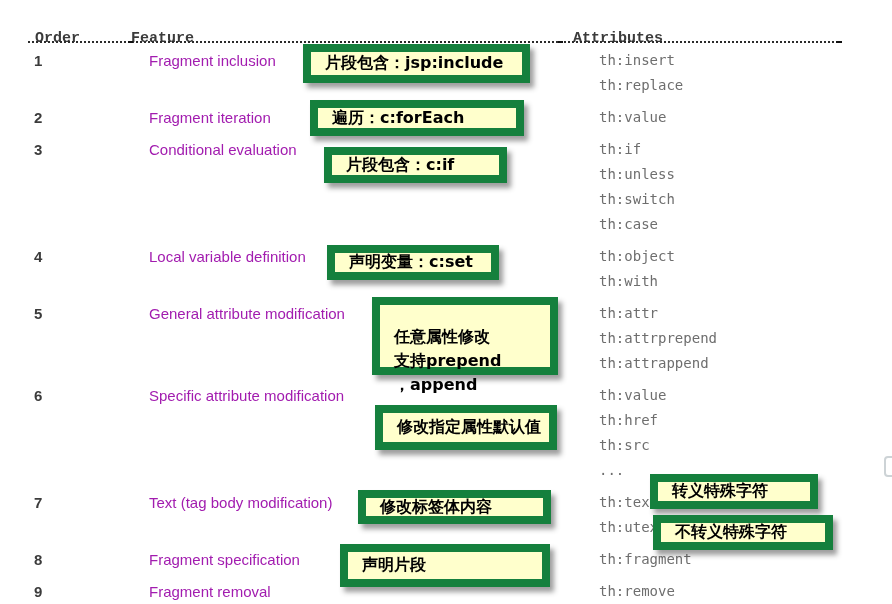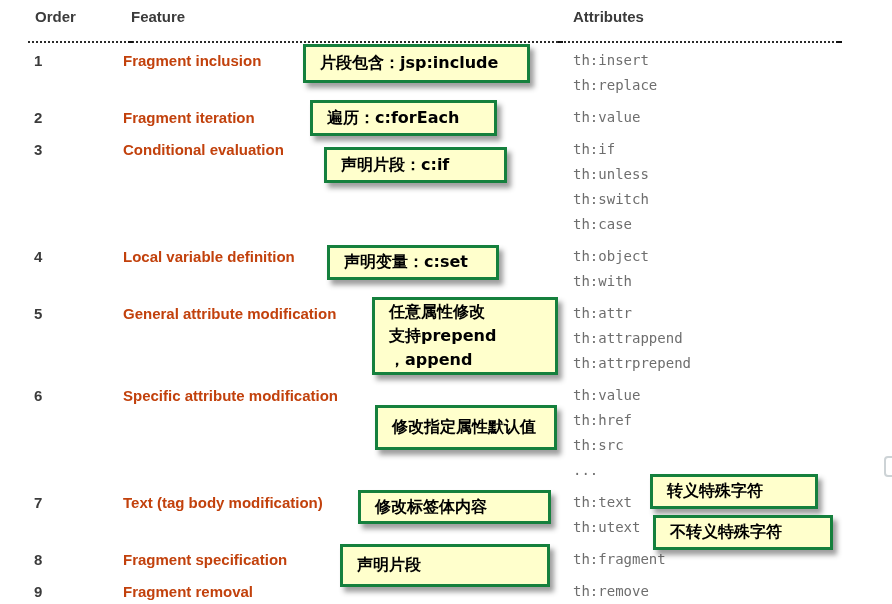--- a/index.html
+++ b/index.html
@@ -1,47 +1,47 @@
 <!DOCTYPE html>
 <html><head>
 <meta charset="utf-8">
 <style>
   * { margin:0; padding:0; box-sizing:border-box; }
   html,body { width:892px; height:604px; background:#ffffff; overflow:hidden; }
   body { position:relative; font-family:"Liberation Sans","DejaVu Sans",sans-serif; }
 
   
-  .header-row { position:absolute; top:4px; left:0; right:0; display:flex; }
+  .header-row { position:absolute; top:26px; left:0; right:0; display:flex;font-family:Liberation Mono, monospace; }
   .h-cell { font-weight:bold; font-size:15px; color:#3b3b3b; line-height:26px; }
   .h-order   { margin-left:35px; width:96px; }
   .h-feature { width:442px; }
   .h-attrs   { flex:1; }
 
   .divider { position:absolute; top:40px; left:28px; width:814px; height:3px;
              border-bottom:2px dotted #2b2b2b; }
   .divider-dash { position:absolute; top:41px; height:2px; background:#111; }
 
   
   .rows { position:absolute; top:48px; left:0; right:0; }
   .row { display:flex; margin-bottom:7px; }
   .c-order   { margin-left:34px; width:89px; font-weight:bold; font-size:15px;
                color:#3b3b3b; line-height:25px; }
-  .c-feature { width:450px; font-weight:bold; font-size:15px; color:#c2410c;
-               line-height:25px; }
+  .c-feature { width:450px; font-weight:normal; font-size:15px; color:#a21caf;
+               line-height:25px;margin-left:26px; }
   .c-attrs   { flex:1; }
   .attr { font-family:"DejaVu Sans Mono","Liberation Mono",monospace;
           font-size:14px; color:#6e6e6e; line-height:25px; }
 
   
-  .note { position:absolute; background:#ffffcc; border:3px solid #15803d;
+  .note { position:absolute; background:#ffffcc; border:8px solid #15803d;
           box-shadow:4px 5px 5px rgba(40,40,40,0.45);
           display:flex; align-items:center; padding-left:14px;
           font-weight:bold; font-size:16px; color:#000000;
           white-space:pre-line; font-family:"DejaVu Sans",sans-serif; }
-  .note.multi { align-items:flex-start; padding-top:0; line-height:24px; }
+  .note.multi { align-items:flex-start; padding-top:20px; line-height:24px; }
 
   
   .edge-artifact { position:absolute; left:884px; top:456px; width:16px; height:21px;
                    background:#ffffff; border:2px solid #cdd3d6; border-radius:4px; }
 </style>
 </head>
 <body>
 
 <div class="header-row">
   <div class="h-cell h-order">Order</div>
@@ -91,22 +91,22 @@
       <div class="attr">th:object</div>
       <div class="attr">th:with</div>
     </div>
   </div>
 
   <div class="row">
     <div class="c-order">5</div>
     <div class="c-feature">General attribute modification</div>
     <div class="c-attrs">
       <div class="attr">th:attr</div>
+      <div class="attr">th:attrprepend</div>
       <div class="attr">th:attrappend</div>
-      <div class="attr">th:attrprepend</div>
     </div>
   </div>
 
   <div class="row">
     <div class="c-order">6</div>
     <div class="c-feature">Specific attribute modification</div>
     <div class="c-attrs">
       <div class="attr">th:value</div>
       <div class="attr">th:href</div>
       <div class="attr">th:src</div>
@@ -135,22 +135,22 @@
     <div class="c-order">9</div>
     <div class="c-feature">Fragment removal</div>
     <div class="c-attrs">
       <div class="attr">th:remove</div>
     </div>
   </div>
 
 </div>
 
 <div class="note" style="left:303px;top:44px;width:227px;height:39px">片段包含：jsp:include</div>
-<div class="note" style="left:310px;top:100px;width:187px;height:36px">遍历：c:forEach</div>
-<div class="note" style="left:324px;top:147px;width:183px;height:36px">声明片段：c:if</div>
+<div class="note" style="left:310px;top:100px;width:214px;height:36px">遍历：c:forEach</div>
+<div class="note" style="left:324px;top:147px;width:183px;height:36px">片段包含：c:if</div>
 <div class="note" style="left:327px;top:245px;width:172px;height:35px">声明变量：c:set</div>
 <div class="note multi" style="left:372px;top:297px;width:186px;height:78px">任意属性修改
 支持prepend
 ，append</div>
 <div class="note" style="left:375px;top:405px;width:182px;height:45px">修改指定属性默认值</div>
 <div class="note" style="left:358px;top:490px;width:193px;height:34px">修改标签体内容</div>
 <div class="note" style="left:340px;top:544px;width:210px;height:43px">声明片段</div>
 <div class="note" style="left:650px;top:474px;width:168px;height:35px">转义特殊字符</div>
 <div class="note" style="left:653px;top:515px;width:180px;height:35px">不转义特殊字符</div>
 

